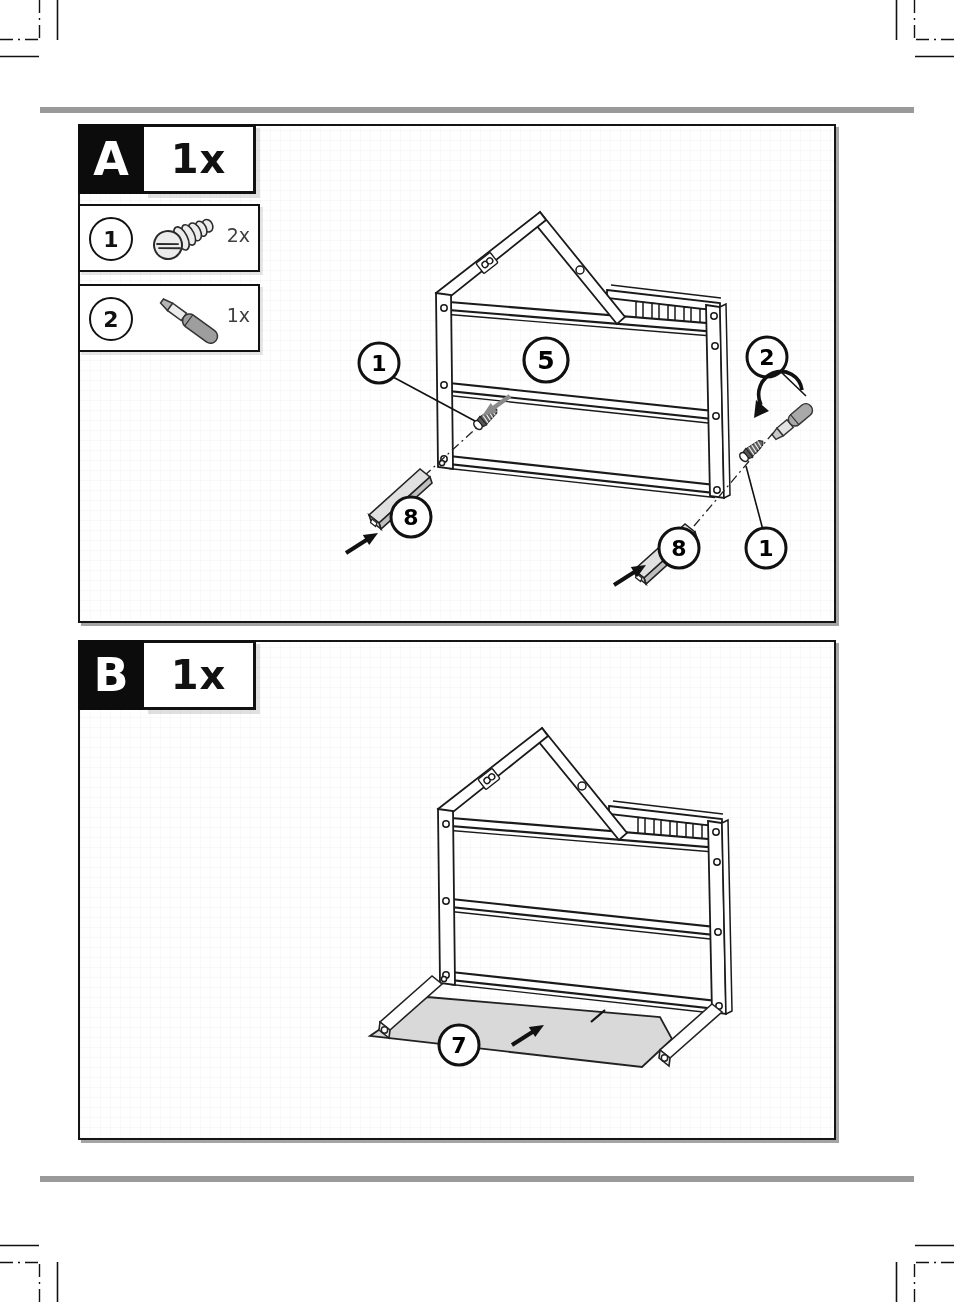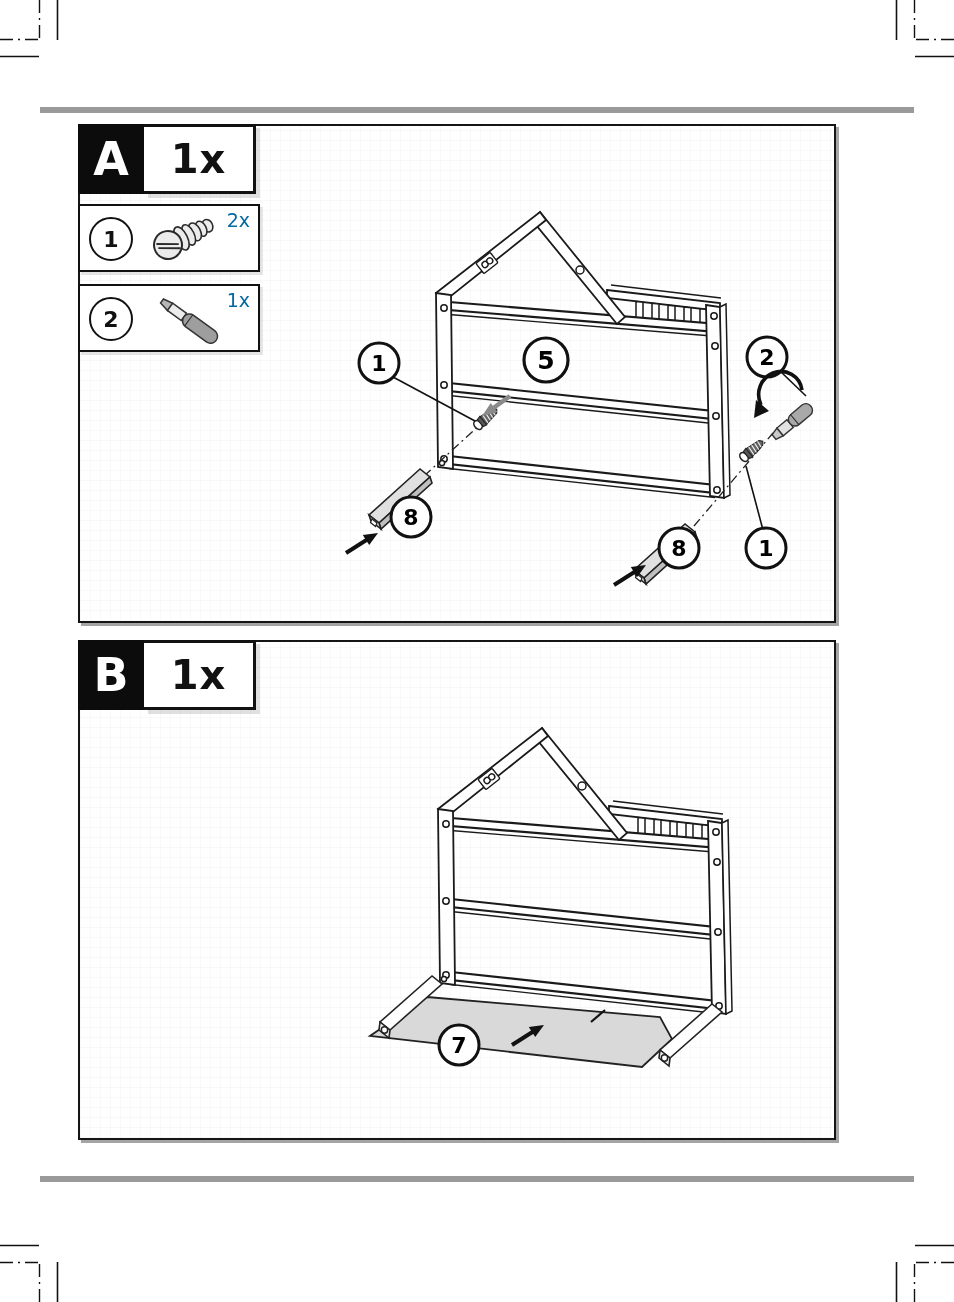--- a/index.html
+++ b/index.html
@@ -20,21 +20,21 @@
                align-items:center;justify-content:center;font-size:46px;font-weight:bold;}
   .step-qty{width:112px;height:70px;background:#fff;border:3px solid #111;border-left:none;
             box-sizing:border-box;display:flex;align-items:center;justify-content:center;
             font-size:40px;font-weight:bold;letter-spacing:1px;box-shadow:4px 4px 0 rgba(0,0,0,.12);}
   .part-box{position:absolute;left:-2px;width:178px;height:64px;border:2.5px solid #111;
             background:#fff;box-sizing:content-box;z-index:6;box-shadow:3px 3px 0 rgba(0,0,0,.10);}
   .part-1{top:78px;} .part-2{top:158px;}
   .part-num{position:absolute;left:9px;top:11px;width:40px;height:40px;border:2.5px solid #111;
             border-radius:50%;display:flex;align-items:center;justify-content:center;
             font-size:22px;font-weight:bold;background:#fff;}
-  .part-qty{position:absolute;right:8px;top:3px;font-size:19px;color:#0369a1;}
+  .part-qty{position:absolute;right:8px;top:18px;font-size:19px;color:#404040;}
   .part-icon{position:absolute;left:58px;top:3px;}
   .overlay{position:absolute;left:0;top:0;z-index:8;pointer-events:none;}
   .marks{position:absolute;left:0;top:0;z-index:2;pointer-events:none;}
   svg text{font-family:"DejaVu Sans","Liberation Sans",sans-serif;}
 </style>
 </head>
 <body>
 
 <div class="page">
 

